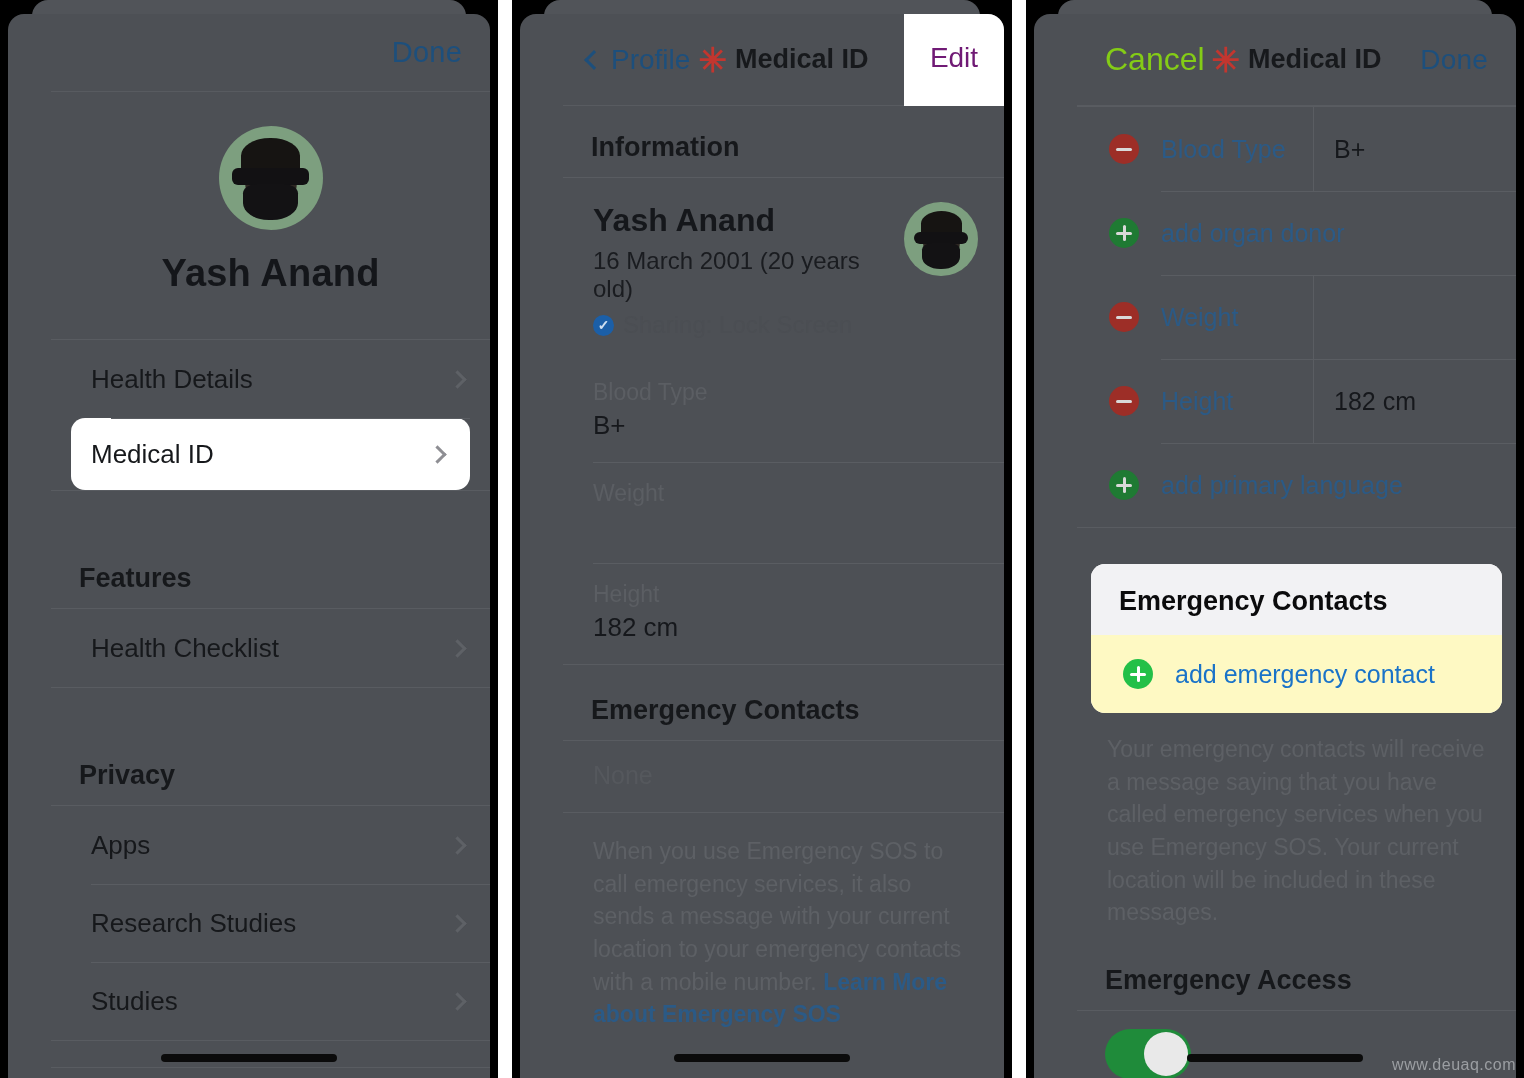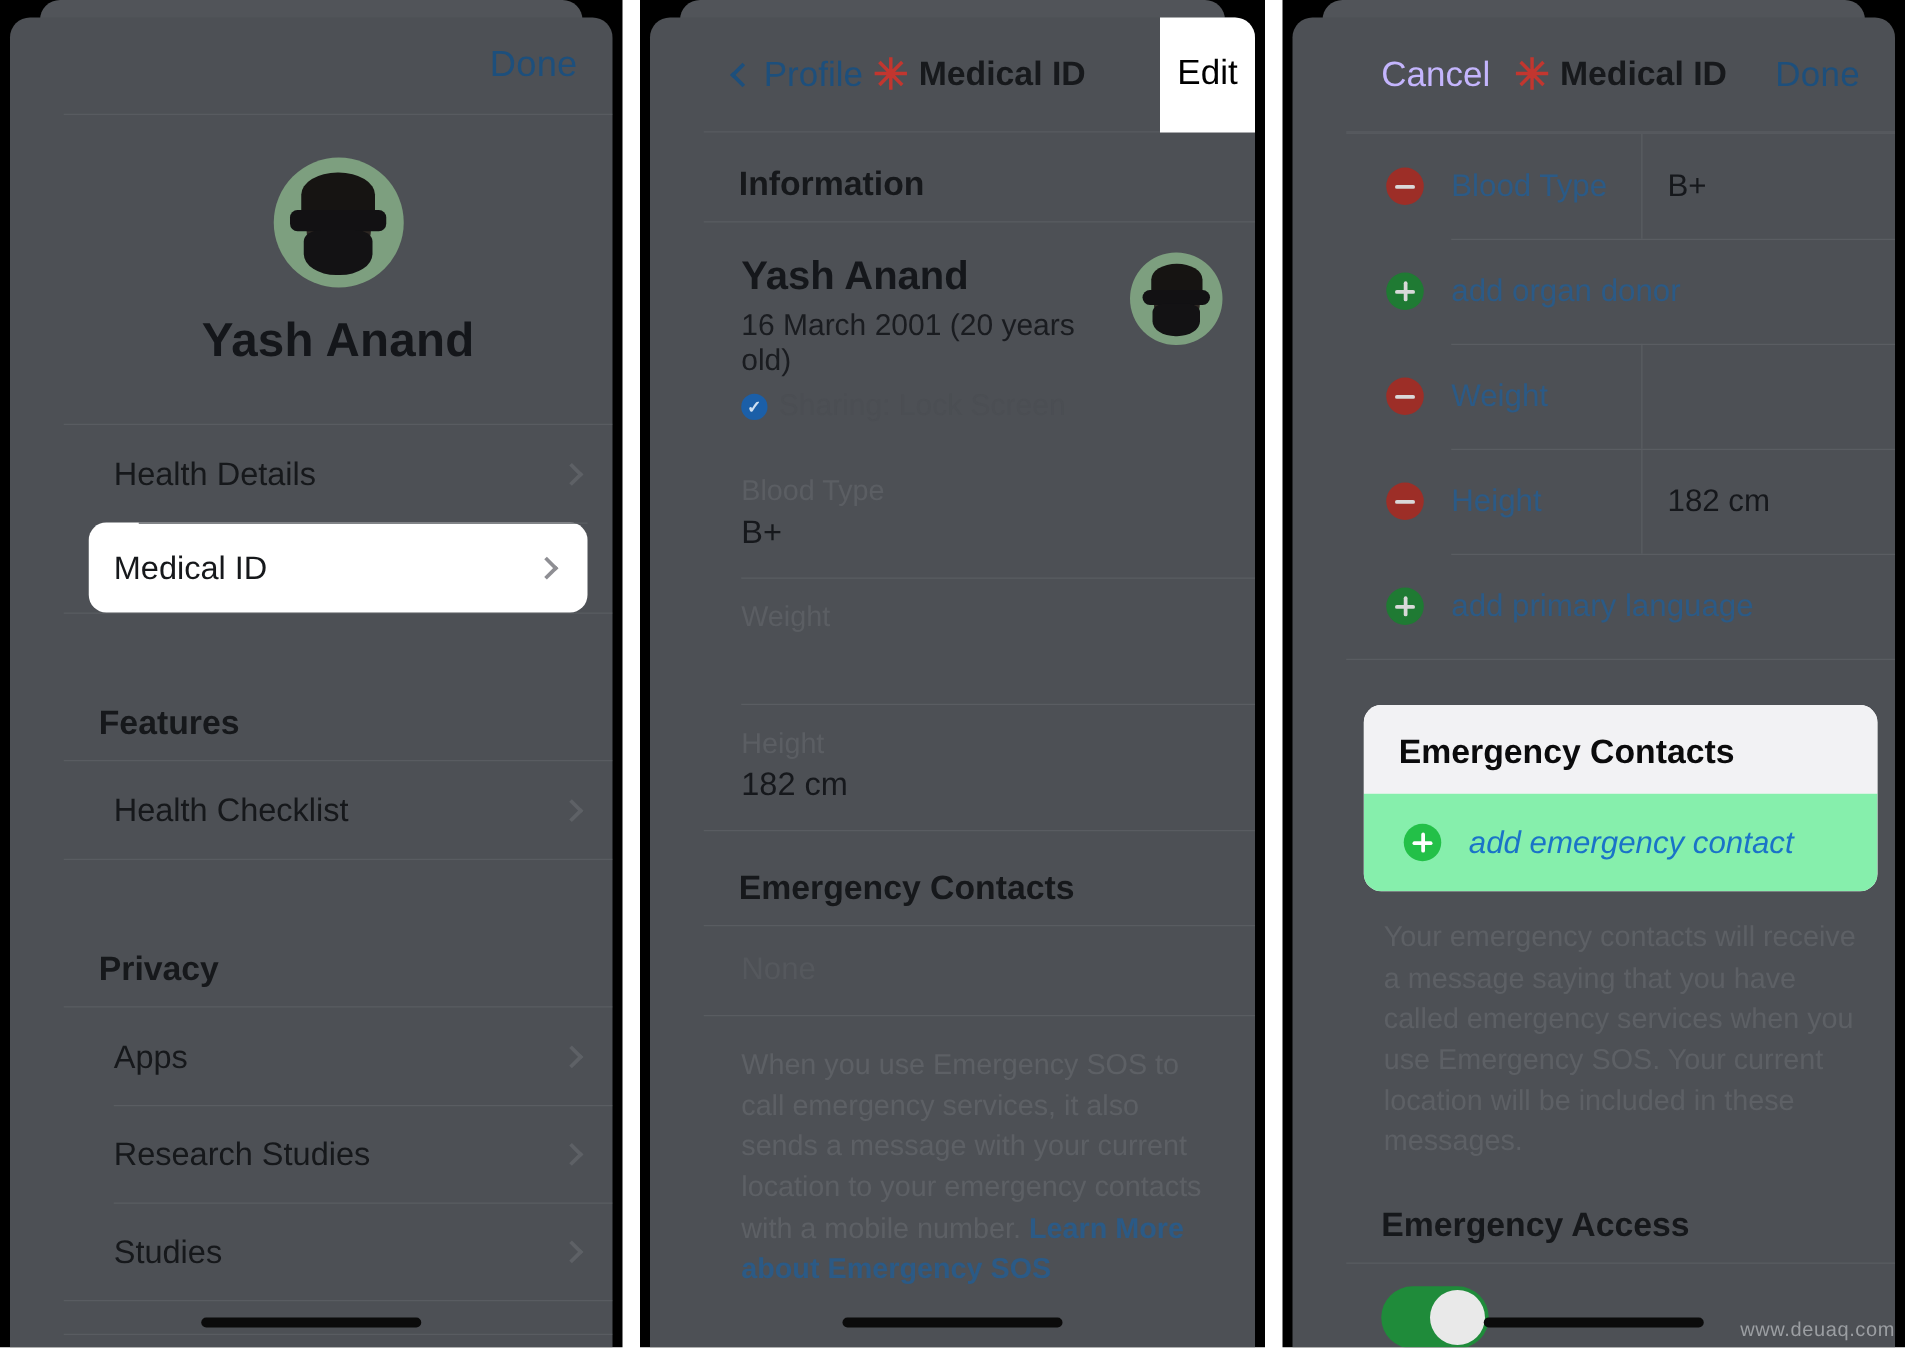--- a/index.html
+++ b/index.html
@@ -72,32 +72,32 @@
   }
   .nav-back { display:flex; align-items:center; gap:6px; color:#1d4f7c; font-size:28px; }
   .chev-left { width:14px; height:14px; border-left:3.4px solid #1d4f7c; border-bottom:3.4px solid #1d4f7c; transform:rotate(45deg); display:inline-block; margin-right:4px; }
   .nav-title {
     position:absolute; left:0; right:0; top:0; bottom:0;
     display:flex; align-items:center; justify-content:center; gap:8px;
     font-size:27px; font-weight:700; color:#17191c; pointer-events:none;
   }
   .medid-icon { color:#c2362f; font-size:34px; line-height:1; font-weight:700; }
   .nav-right { padding-right:28px; }
-  .nav-cancel { color:#c4b5fd; font-size:28px; }
+  .nav-cancel { color:#84cc16; font-size:32px; }
 
   
   .hl {
     background:#ffffff; border-radius:14px;
     color:#0a0a0a;
   }
   .hl-edit {
     position:absolute; right:0; top:-4px;
-    width:76px; height:96px; background:#fff;
+    width:100px; height:96px; background:#fff;
     display:flex; align-items:center; justify-content:center;
-    color:#000000; font-size:28px; z-index:6;
+    color:#701a75; font-size:28px; z-index:6;
   }
   .sec-head {
     font-size:27px; font-weight:700; color:#16181b;
     padding:26px 28px 14px 28px;
   }
   .group { border-top:1px solid #595c61; border-bottom:1px solid #595c61; }
   .row {
     height:78px; display:flex; align-items:center; justify-content:space-between;
     padding:0 26px 0 40px; font-size:26px; color:#16181b;
     position:relative;
@@ -161,21 +161,21 @@
   .elabel { color:#2b5a86; width:152px; flex:0 0 auto; }
   .elabel.bright { color:#1a73c8; }
   .evalue { color:#16181c; padding-left:20px; border-left:1px solid #5a5d62; align-self:stretch; display:flex; align-items:center; flex:1; }
 
   
   .hl-card {
     background:#ffffff; border-radius:14px; overflow:hidden;
     position:relative; z-index:5;
   }
   .hl-card .hc-head { background:#f2f2f4; font-size:27px; font-weight:700; color:#0b0b0c; padding:22px 28px 18px 28px; }
-  .hl-card .hc-row { background:#86efac; display:flex; align-items:center; height:78px;font-style:italic; }
+  .hl-card .hc-row { background:#fef9c3; display:flex; align-items:center; height:78px; }
 
   
   .trow { height:86px; display:flex; align-items:center; justify-content:space-between; padding:0 28px 0 28px; position:relative; }
   .toggle { width:86px; height:50px; border-radius:25px; background:#1f8b3a; position:relative; }
   .toggle i { position:absolute; top:3px; right:3px; width:44px; height:44px; border-radius:50%; background:#e9e9e9; }
 
   
   .home-ind { position:absolute; left:0; right:0; bottom:16px; display:flex; justify-content:center; }
   .home-ind span { width:176px; height:8px; border-radius:4px; background:#0b0b0b; }
 

